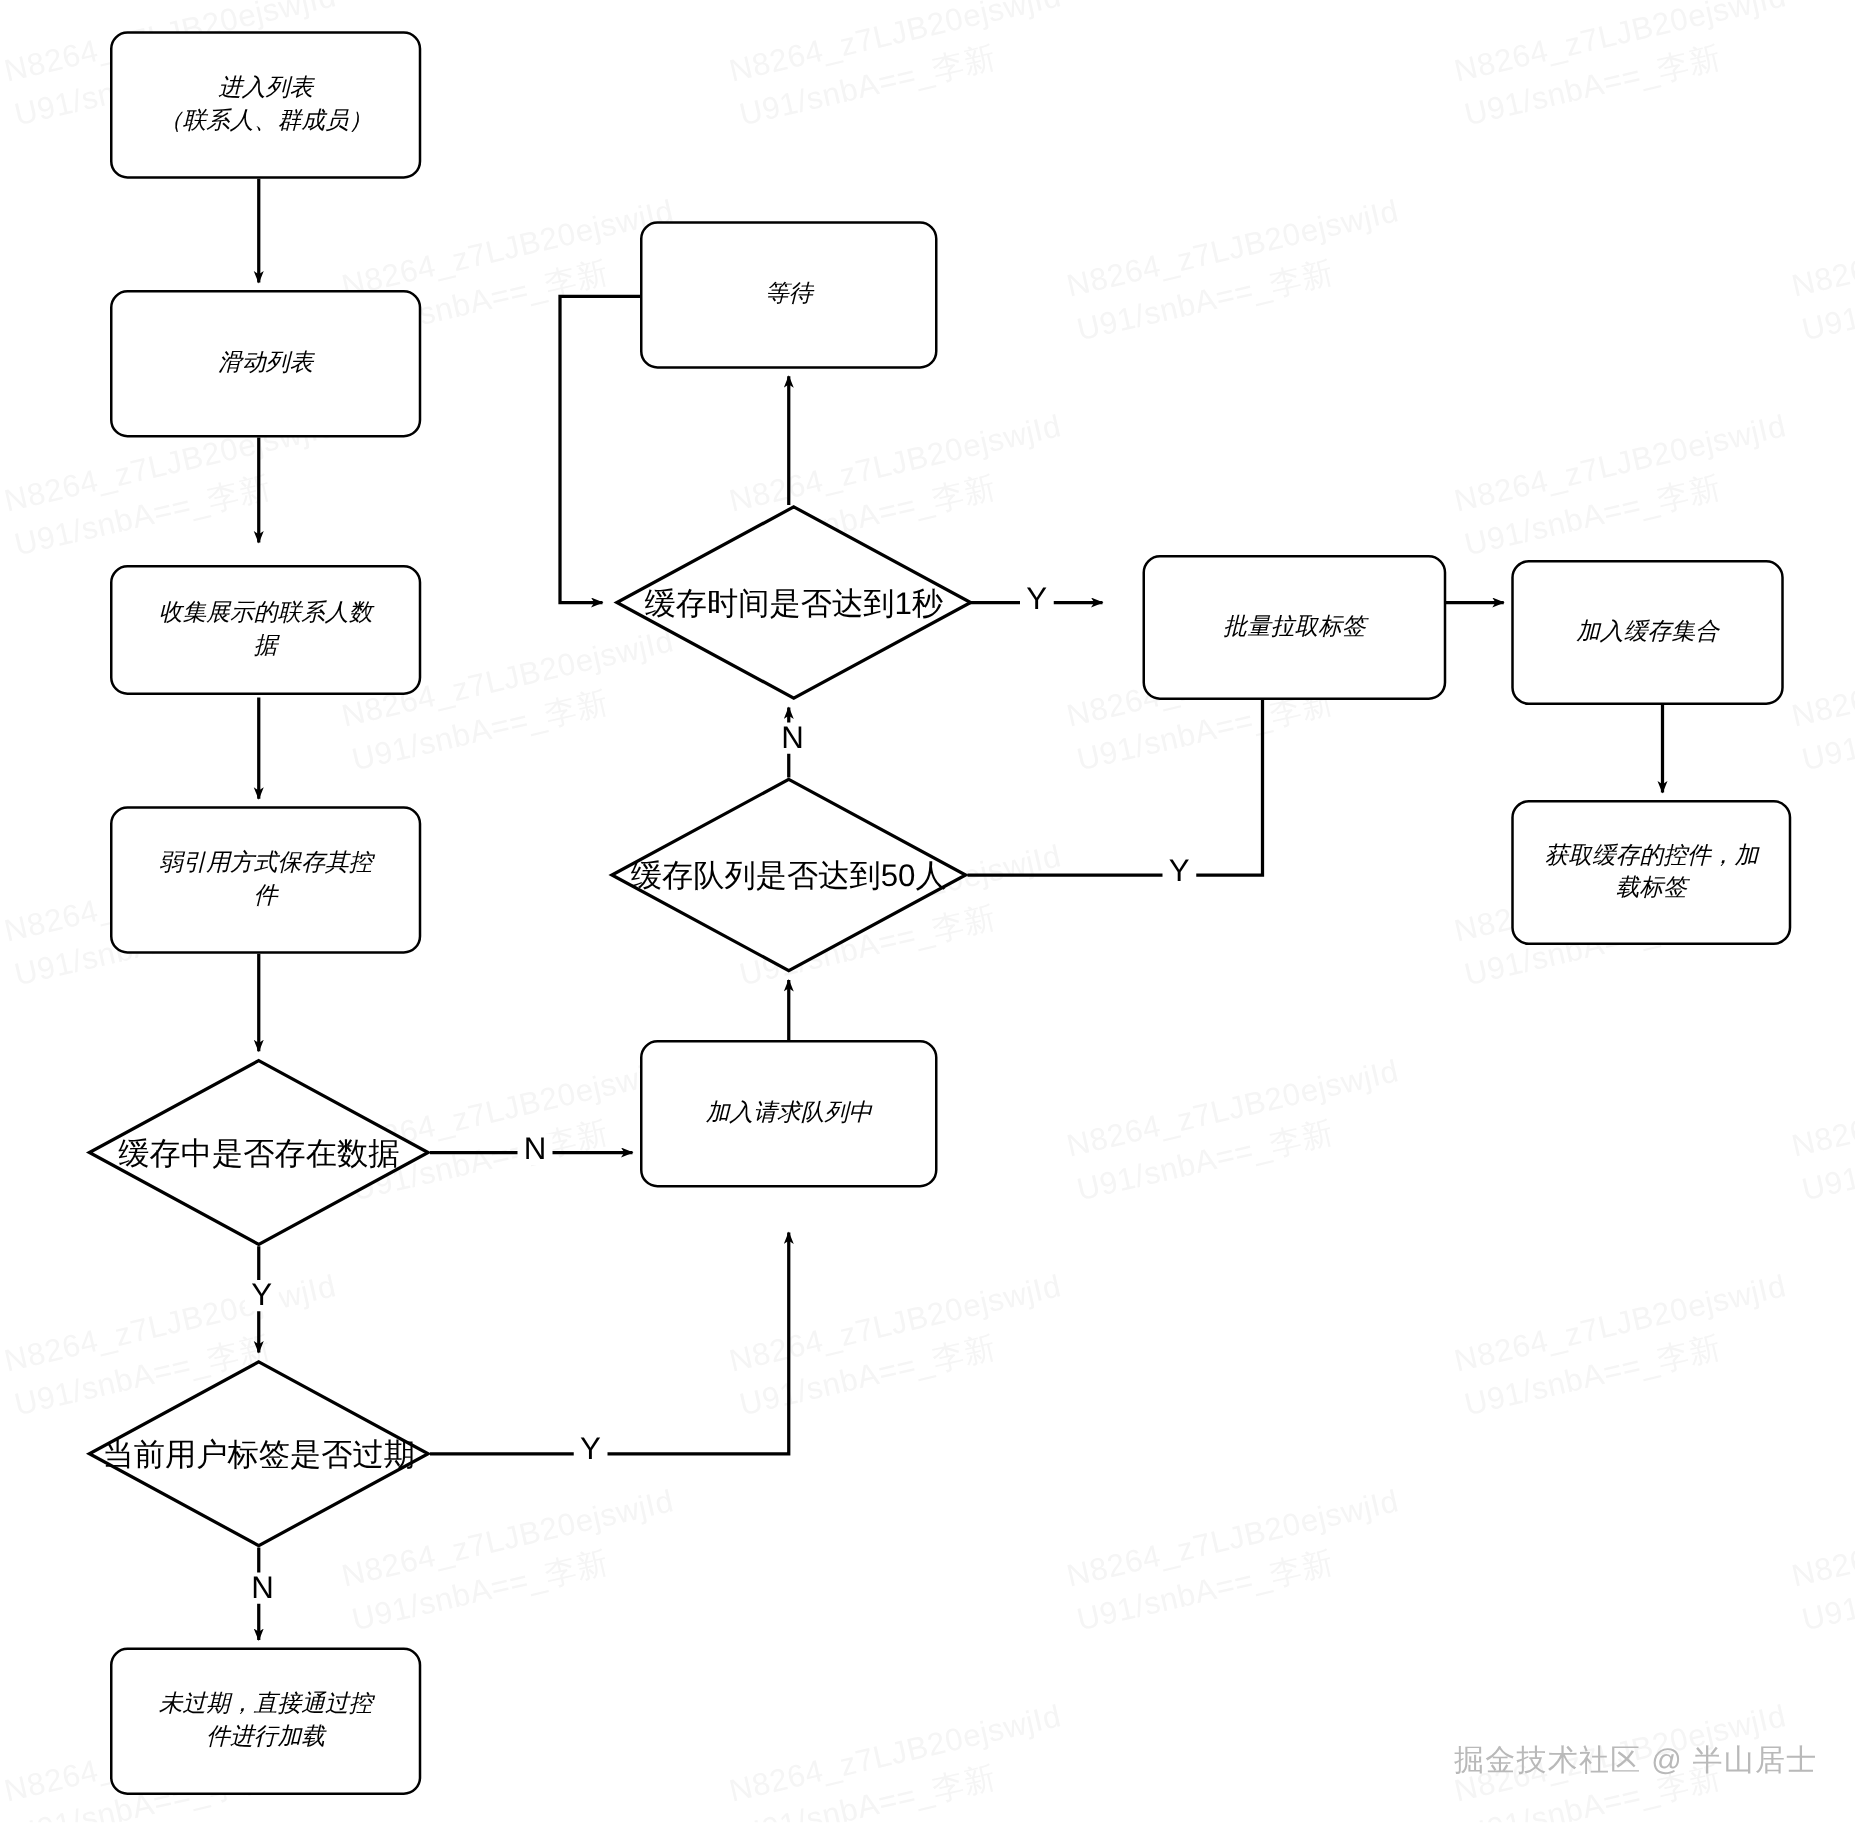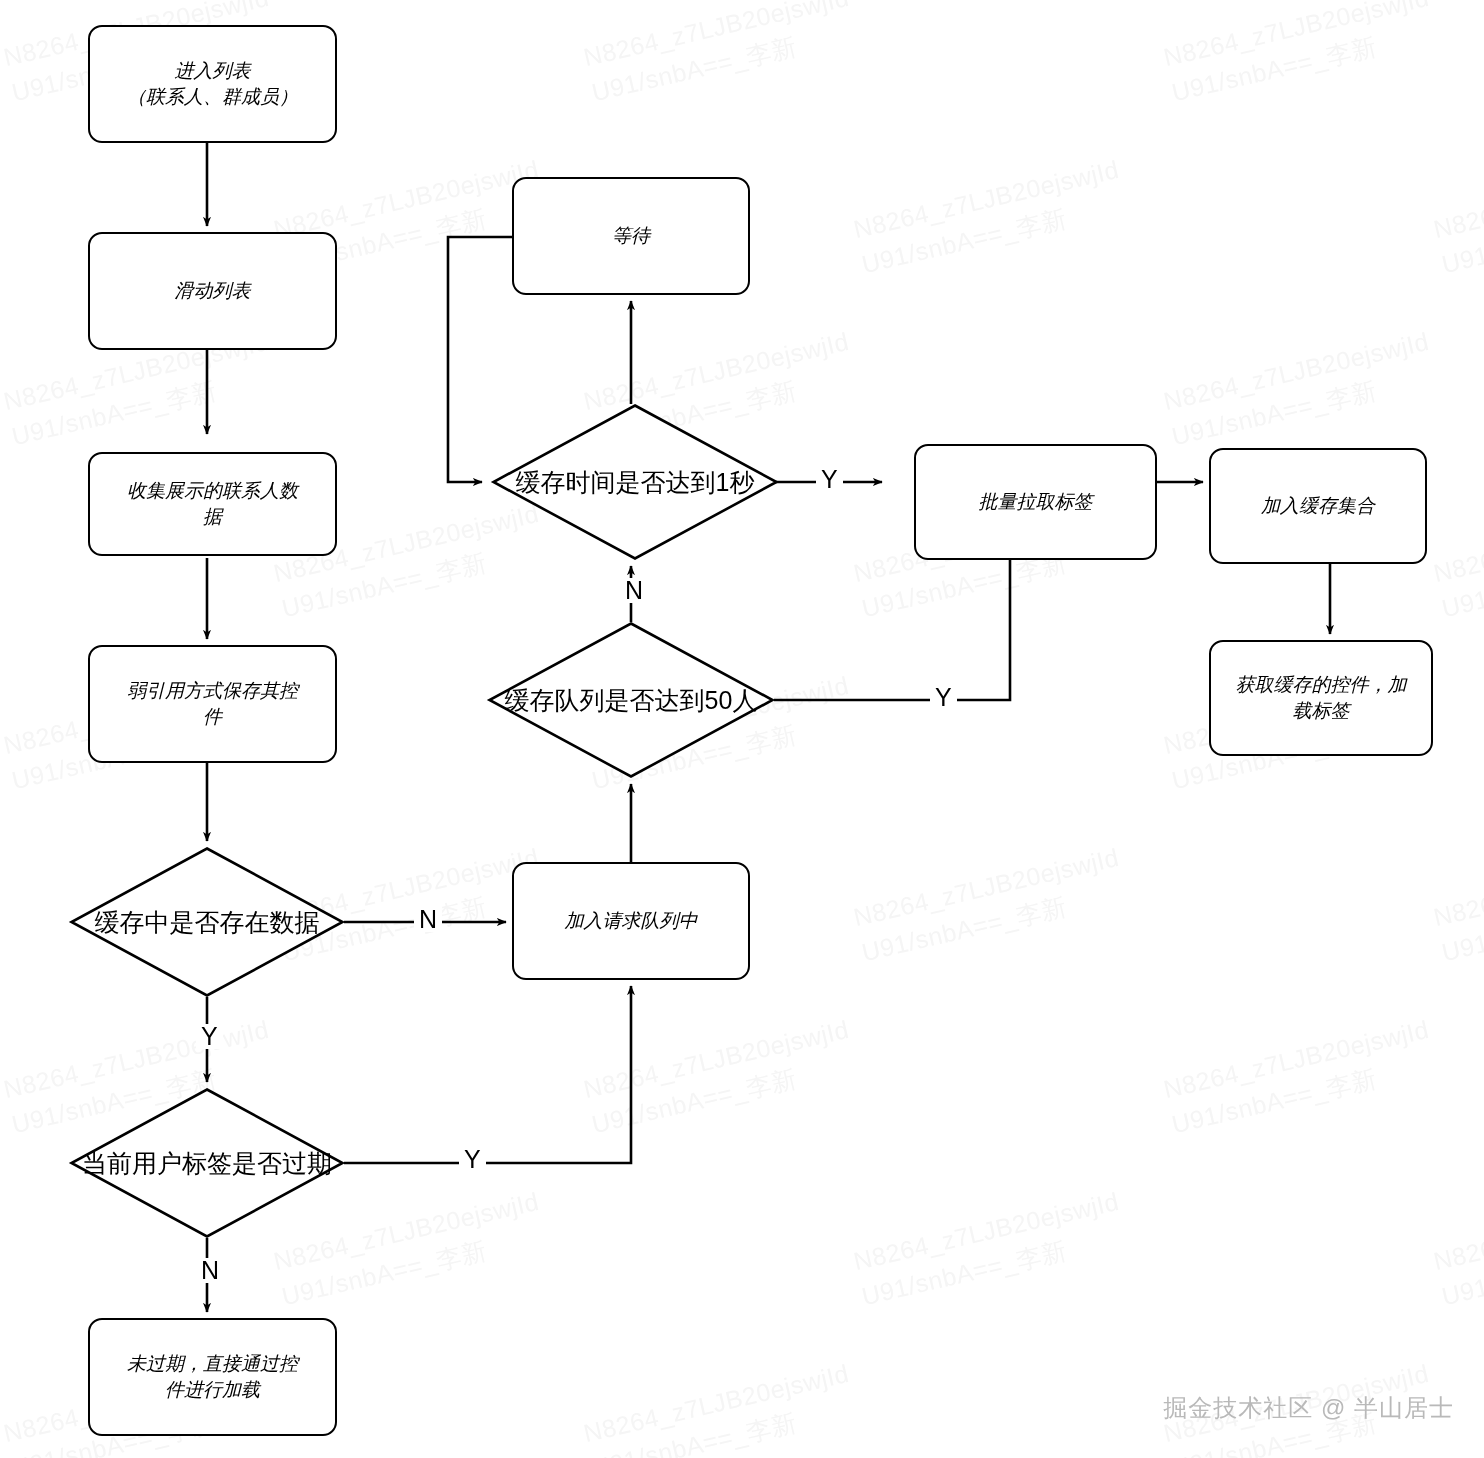--- a/index.html
+++ b/index.html
@@ -225,21 +225,21 @@
           <polygon points="143,1.5 284.5,78 143,154.5 1.5,78" fill="#ffffff" stroke="#000000" stroke-width="2.6"></polygon>
         </svg>
         <div class="dlabel">缓存时间是否达到1秒</div>
       </div>
       <div class="diamond" style="left: 488px; top: 622px; width: 286px; height: 156px;">
         <svg width="286" height="156" viewBox="0 0 286 156">
           <polygon points="143,1.5 284.5,78 143,154.5 1.5,78" fill="#ffffff" stroke="#000000" stroke-width="2.6"></polygon>
         </svg>
         <div class="dlabel">缓存队列是否达到50人</div>
       </div>
-      <div class="node box" style="left: 512px; top: 862px; width: 238px; height: 118px;">
+      <div class="node box" style="left: 512px; top: 832px; width: 238px; height: 118px;">
         <span class="txt">加入请求队列中</span>
       </div>
       <div class="node box" style="left: 888px; top: 444px; width: 243px; height: 116px; margin-left: 26px;">
         <span class="txt">批量拉取标签</span>
       </div>
       <div class="node box" style="left: 1209px; top: 448px; width: 218px; height: 116px;">
         <span class="txt">加入缓存集合</span>
       </div>
       <div class="node box" style="left: 1209px; top: 640px; width: 224px; height: 116px;">
         <span class="txt">获取缓存的控件，加

